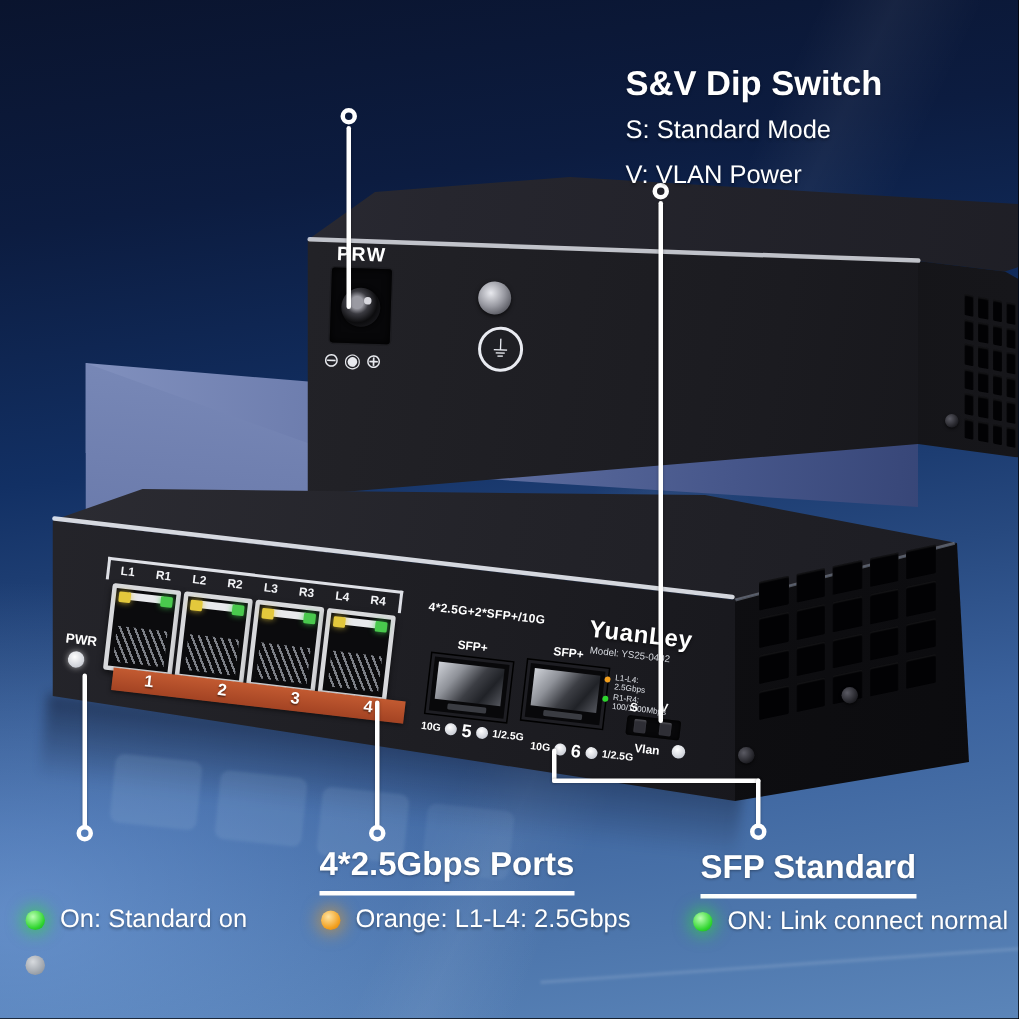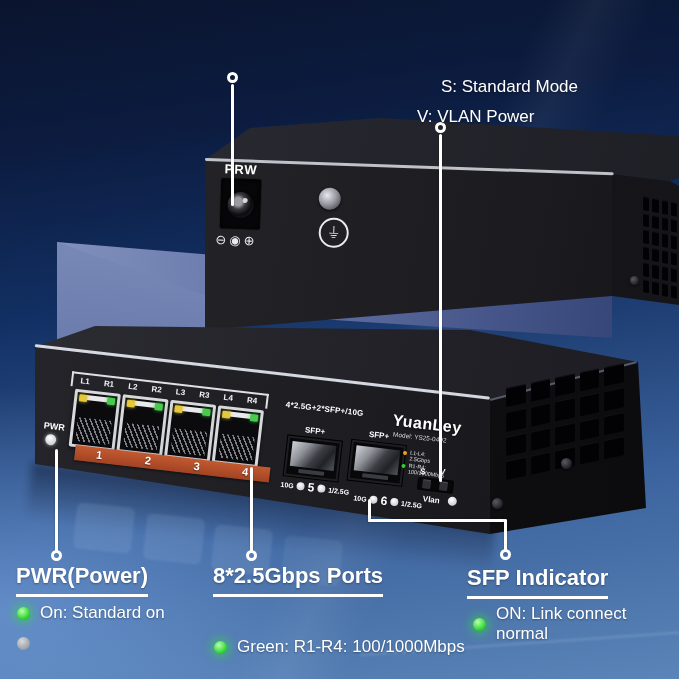--- a/index.html
+++ b/index.html
@@ -318,36 +318,36 @@
   <div class="abs cline" style="left:439px;top:134px;width:3px;height:348px;"></div>
   <div class="abs cline" style="left:55px;top:449px;width:3px;height:103px;"></div>
   <div class="abs ccirc" style="left:51px;top:550px;"></div>
   <div class="abs cline" style="left:250px;top:467px;width:3px;height:86px;"></div>
   <div class="abs ccirc" style="left:246px;top:550px;"></div>
   <div class="abs cline" style="left:368px;top:499px;width:3px;height:23px;"></div>
   <div class="abs cline" style="left:368px;top:519px;width:139px;height:3px;"></div>
   <div class="abs cline" style="left:504px;top:519px;width:3px;height:33px;"></div>
   <div class="abs ccirc" style="left:500px;top:549px;"></div>
 
-  <div class="abs sub" style="left:417px;top:77px;margin-left:24px;">S: Standard Mode</div>
+  <div class="abs head" id="dip-title">S&amp;V Dip Switch</div>
+  <div class="abs sub" style="left:417px;top:77px;">S: Standard Mode</div>
   <div class="abs sub" style="left:417px;top:107px;">V: VLAN Power</div>
 
-  <div class="abs head u" style="left:16px;top:563px;">PWR(Power)</div>
   <div class="abs brow" style="left:17px;top:603px;">
     <span class="bdot green"></span>
     <span class="btx">On: Standard on</span>
   </div>
   <div class="abs brow" style="left:17px;top:637px;">
     <span class="bdot gray"></span>
   </div>
 
-  <div class="abs head u" style="left:213px;top:563px;">8*2.5Gbps Ports</div>
-  <div class="abs brow" style="left:214px;top:637px;">
-    <span class="bdot green"></span>
-    <span class="btx">Green: R1-R4: 100/1000Mbps</span>
-  </div>
-
-  <div class="abs head u" style="left:467px;top:565px;">SFP Indicator</div>
-  <div class="abs brow" style="left:473px;top:604px;">
+  <div class="abs head u" style="left:213px;top:563px;">4*2.5Gbps Ports</div>
+  <div class="abs brow" style="left:214px;top:603px;">
+    <span class="bdot orange"></span>
+    <span class="btx">Orange: L1-L4: 2.5Gbps</span>
+  </div>
+
+  <div class="abs head u" style="left:467px;top:565px;">SFP Standard</div>
+  <div class="abs brow" style="left:462px;top:604px;">
     <span class="bdot green"></span>
     <span class="btx">ON: Link connect normal</span>
   </div>
 </div>
 
 </body></html>

